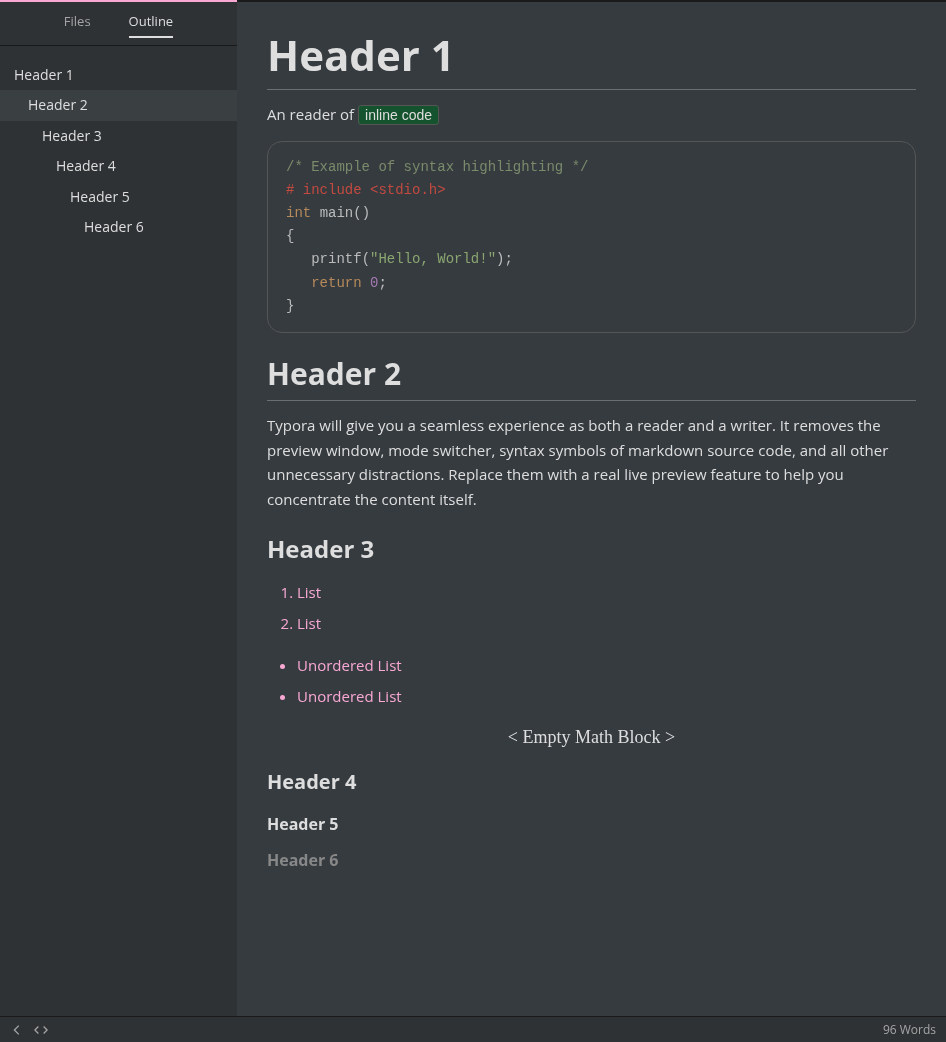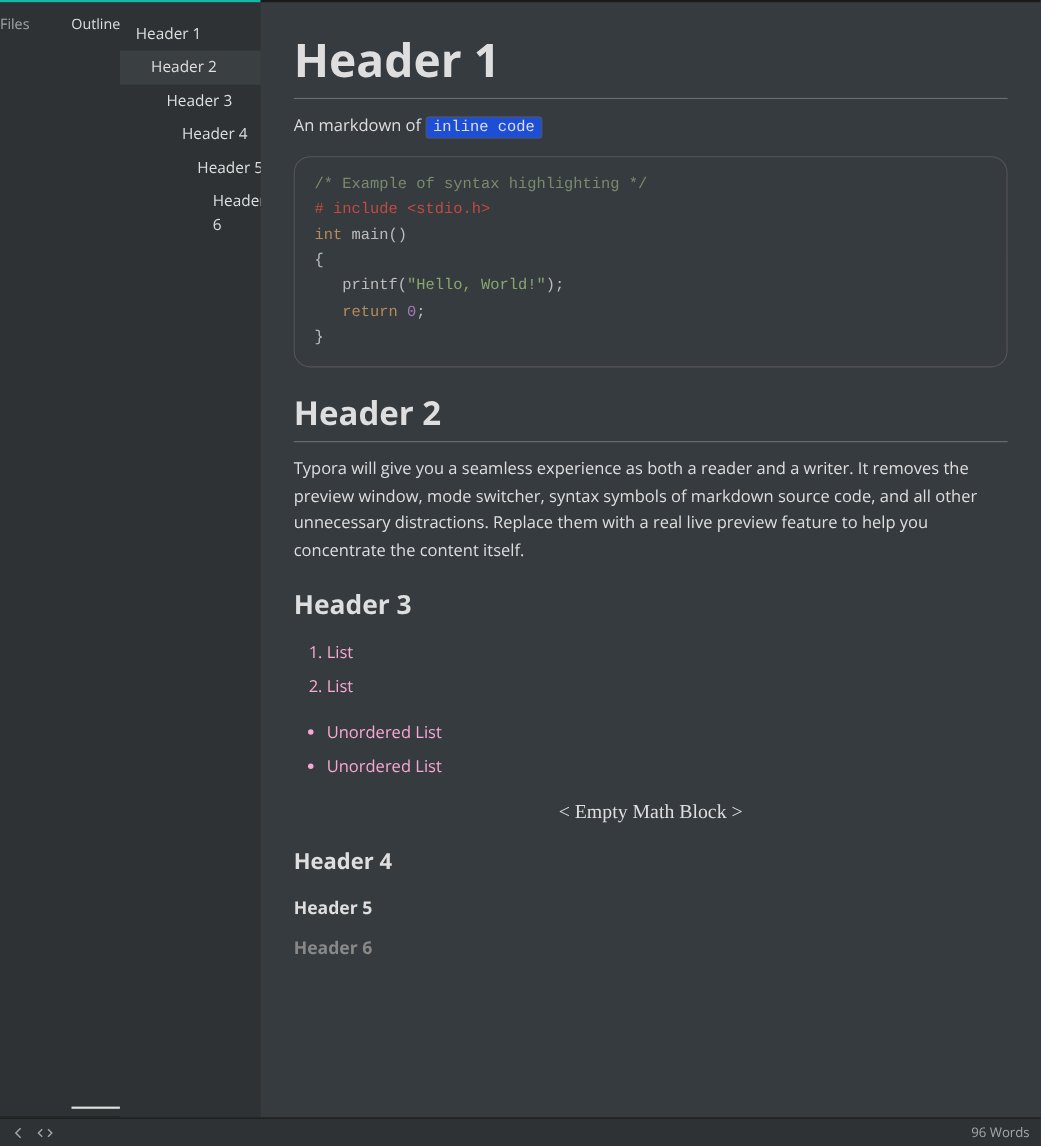--- a/index.html
+++ b/index.html
@@ -22,21 +22,22 @@
     .main-area {
       display: flex;
       flex: 1;
       overflow: hidden;
     }
     
     .sidebar {
       width: 237px;
       background: #2e3235;
       display: flex;
-      border-top: 2px solid #14b8a6;
+      flex-direction: column;
+      border-top: 2px solid #f9a8d4;
     }
     
     .sidebar-tabs {
       display: flex;
       justify-content: center;
       gap: 38px;
       padding: 10px 0 7px 0;
       border-bottom: 1px solid #1a1a1a;
     }
     
@@ -144,22 +145,22 @@
     }
     
     p {
       font-size: 15px;
       line-height: 1.65;
       margin: 12px 0;
       color: #dedede;
     }
     
     code.inline {
-      font-family: Liberation Mono, monospace;
-      background: #1d4ed8;
+      font-family: Liberation Sans, sans-serif;
+      background: #14532d;
       border: 1px solid #555;
       border-radius: 3px;
       padding: 1px 6px;
       font-size: 14px;
       color: #dedede;
     }
     
     .code-block {
       border: 1px solid #555;
       border-radius: 15px;
@@ -262,21 +263,21 @@
       <div class="outline-item level-4">Header 4</div>
       <div class="outline-item level-5">Header 5</div>
       <div class="outline-item level-6">Header 6</div>
     </div>
   </div>
 
   <div class="content">
     <h1>Header 1</h1>
 
     <p>
-      <span>An markdown of </span><code class="inline">inline code</code>
+      <span>An reader of </span><code class="inline">inline code</code>
     </p>
 
     <div class="code-block"><span class="tok-comment">/* Example of syntax highlighting */</span>
 <span class="tok-preproc"># include &lt;stdio.h&gt;</span>
 <span class="tok-type">int</span> <span class="tok-ident">main</span><span class="tok-punct">()</span>
 <span class="tok-punct">{</span>
    <span class="tok-func">printf</span><span class="tok-punct">(</span><span class="tok-string">"Hello, World!"</span><span class="tok-punct">);</span>
    <span class="tok-keyword">return</span> <span class="tok-number">0</span><span class="tok-punct">;</span>
 <span class="tok-punct">}</span></div>
 

